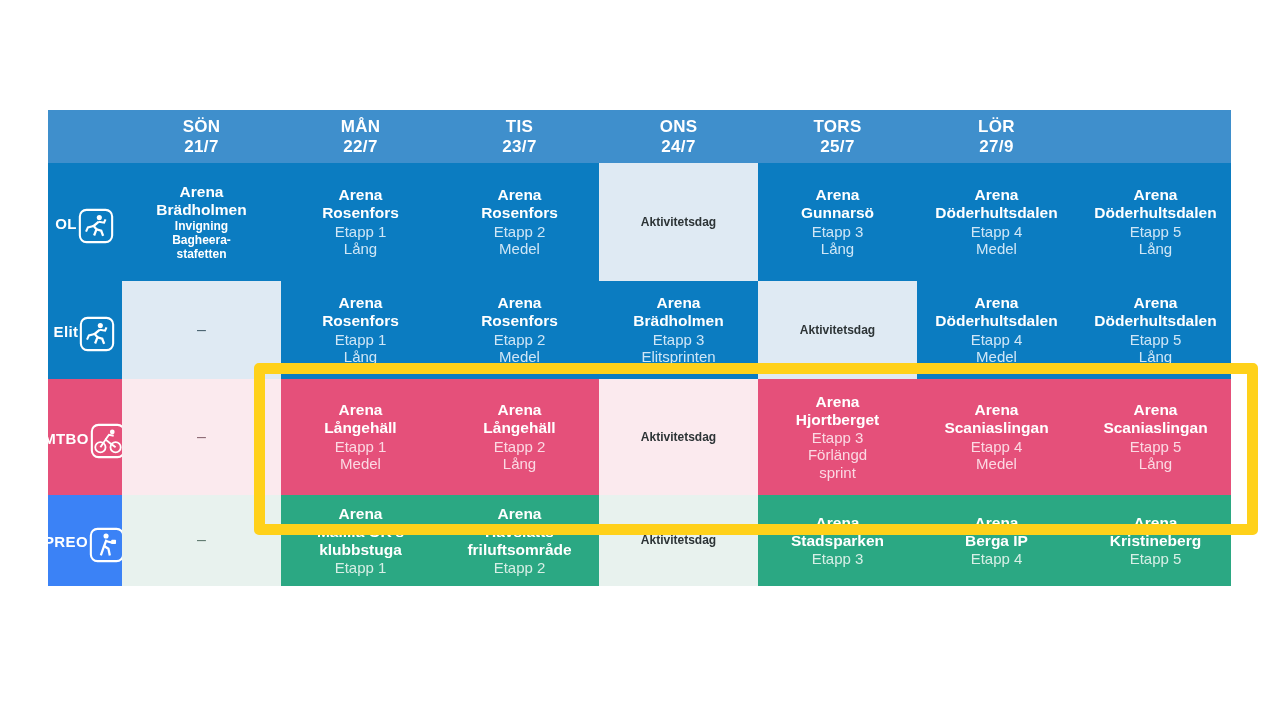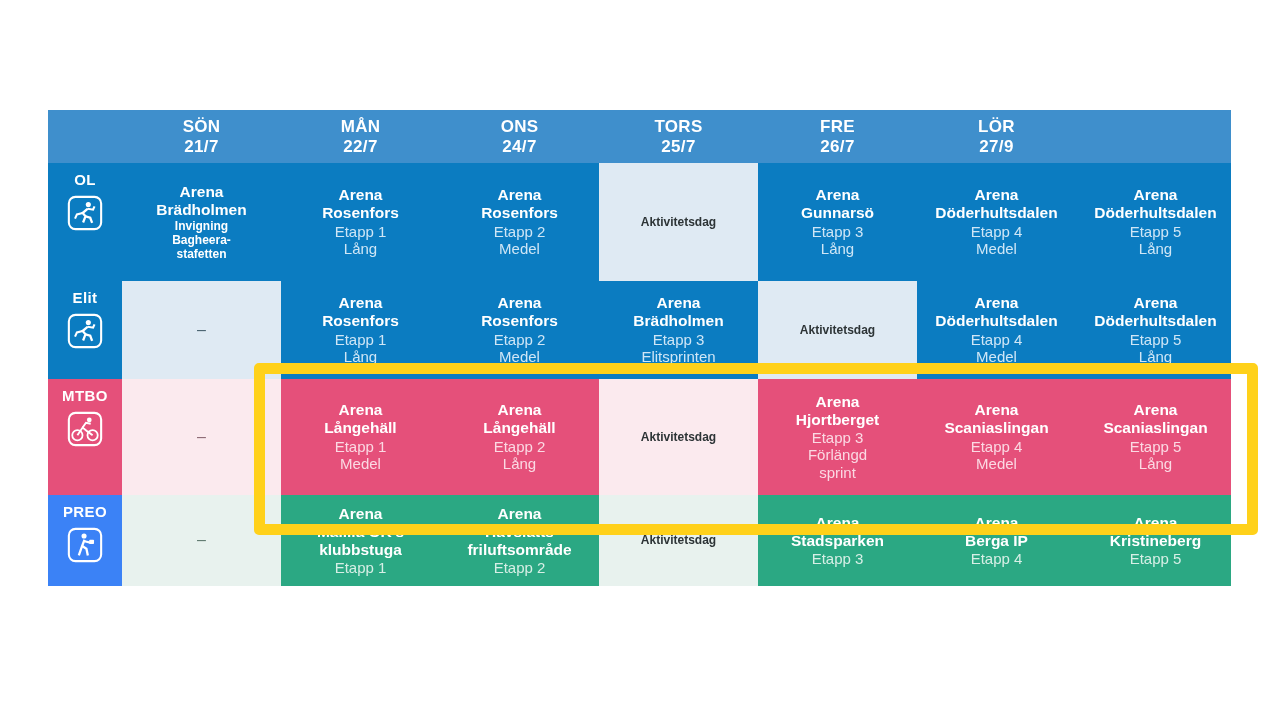--- a/index.html
+++ b/index.html
@@ -69,23 +69,23 @@
   }
   .row.ol   { height: 118px; }
   .row.elit { height: 98px; }
   .row.mtbo { height: 116px; }
   .row.preo { height: 91px; }
 
   .rowlabel {
     flex: 0 0 74px;
     width: 74px;
     display: flex;
-    flex-direction: column;
+    flex-direction: row;
     align-items: center;
-    justify-content: flex-start;
+    justify-content: center;
     padding-top: 8px;
     box-sizing: border-box;
     color: #ffffff;
   }
   .rowlabel .rl-text {
     font-weight: bold;
     font-size: 15px;
     letter-spacing: 0.4px;
     margin-bottom: 6px;
   }
@@ -174,30 +174,30 @@
           <div class="hdr-corner"></div>
           <div class="hdr-cell">
             <div class="d-day">SÖN</div>
             <div class="d-date">21/7</div>
           </div>
           <div class="hdr-cell">
             <div class="d-day">MÅN</div>
             <div class="d-date">22/7</div>
           </div>
           <div class="hdr-cell">
+            <div class="d-day">TIS</div>
+            <div class="d-date">23/7</div>
+          </div>
+          <div class="hdr-cell">
             <div class="d-day">ONS</div>
             <div class="d-date">24/7</div>
           </div>
           <div class="hdr-cell">
             <div class="d-day">TORS</div>
             <div class="d-date">25/7</div>
-          </div>
-          <div class="hdr-cell">
-            <div class="d-day">FRE</div>
-            <div class="d-date">26/7</div>
           </div>
           <div class="hdr-cell">
             <div class="d-day">LÖR</div>
             <div class="d-date">27/9</div>
           </div>
         </div>
         <div class="row ol">
           <div class="rowlabel lbl-blue">
             <div class="rl-text">OL</div>
             <div class="rl-icon">

